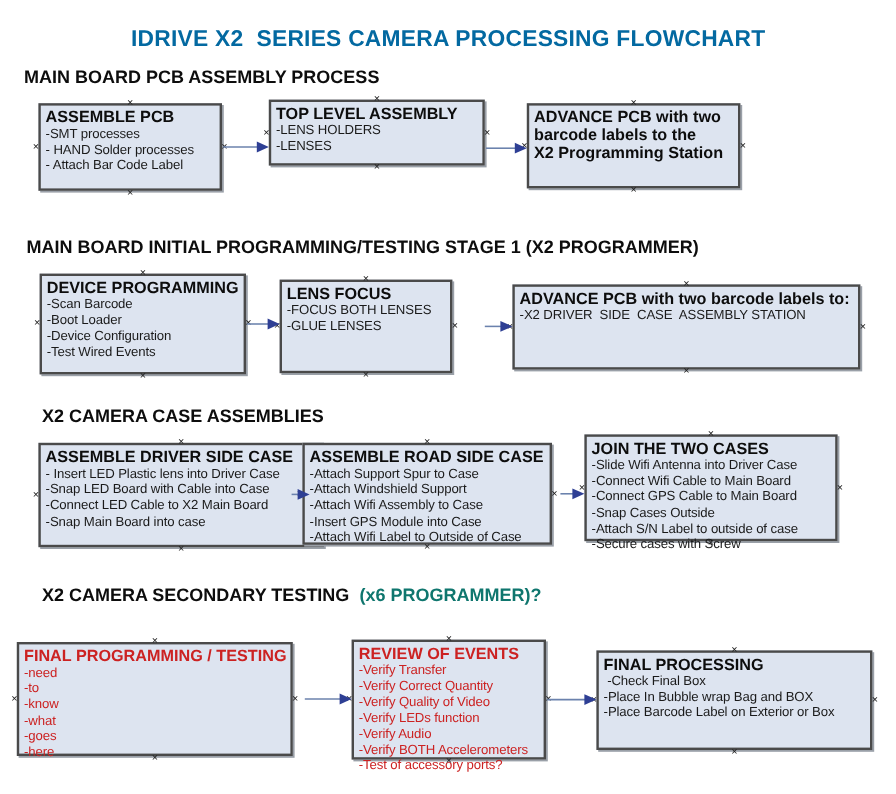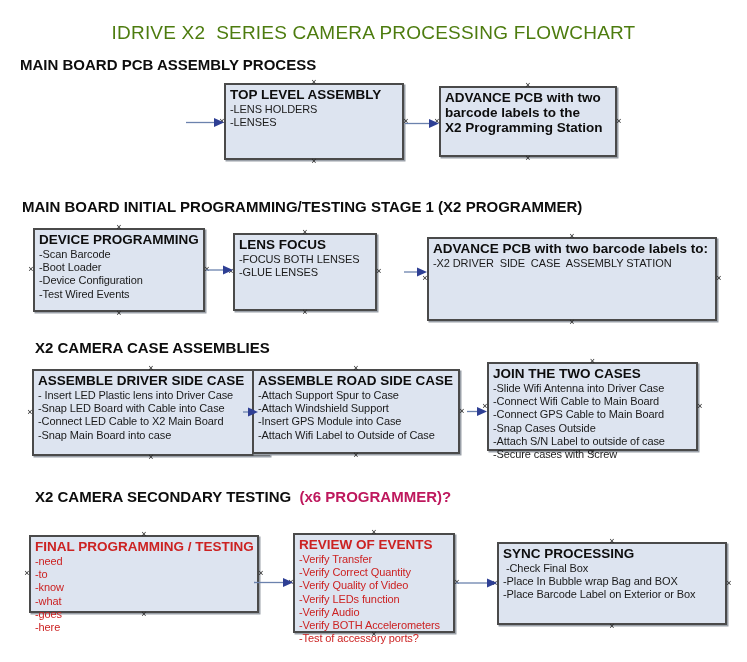--- a/index.html
+++ b/index.html
@@ -2,26 +2,26 @@
 <html><head>
 <meta charset="utf-8">
 <style>
   html,body{margin:0;padding:0;background:#fff;}
   #canvas{
     position:relative;width:747px;height:662px;background:#ffffff;overflow:hidden;
     font-family:"Liberation Sans","DejaVu Sans",sans-serif;color:#111;
   }
   .page-title{
     position:absolute;top:22px;left:0;right:0;text-align:center;
-    font-size:19px;font-weight:normal;letter-spacing:.2px;white-space:pre;color:#4d7c0f;
+    font-size:19px;font-weight:bold;letter-spacing:.2px;white-space:pre;color:#0369a1;
   }
   .sec-heading{
     position:absolute;font-size:15px;font-weight:bold;white-space:pre;color:#0d0d0d;
   }
-  .sec-heading .red-part{color:#be185d;}
+  .sec-heading .red-part{color:#0f766e;}
   .box{
     position:absolute;background:#dde4f0;border:2px solid #4a4a4a;
     box-shadow:1.5px 1.5px 0 #9aa0a8;box-sizing:border-box;
     padding:2px 2px 0 4px;
   }
   .box-title{
     font-size:13.5px;font-weight:bold;line-height:15px;white-space:pre-line;color:#0d0d0d;
     margin-bottom:1px;
   }
   .box-item{
@@ -45,22 +45,32 @@
 
 <div id="canvas">
 
   <div class="page-title">IDRIVE X2  SERIES CAMERA PROCESSING FLOWCHART</div>
 
   <div class="sec-heading" style="left:20px;top:56px">MAIN BOARD PCB ASSEMBLY PROCESS</div>
   <div class="sec-heading" style="left:22px;top:198px">MAIN BOARD INITIAL PROGRAMMING/TESTING STAGE 1 (X2 PROGRAMMER)</div>
   <div class="sec-heading" style="left:35px;top:339px">X2 CAMERA CASE ASSEMBLIES</div>
   <div class="sec-heading" style="left:35px;top:488px"><span>X2 CAMERA SECONDARY TESTING</span><span class="red-part">  (x6 PROGRAMMER)?</span></div>
 
-
-  <div class="box" style="left:224px;top:83px;width:180px;height:77px">
+  <div class="box" style="left:32px;top:86px;width:153px;height:73px">
+    <i class="cp cp-t"></i>
+    <i class="cp cp-b"></i>
+    <i class="cp cp-l"></i>
+    <i class="cp cp-r"></i>
+    <div class="box-title">ASSEMBLE PCB</div>
+    <div class="box-item">-SMT processes</div>
+    <div class="box-item">- HAND Solder processes</div>
+    <div class="box-item">- Attach Bar Code Label</div>
+  </div>
+
+  <div class="box" style="left:224px;top:83px;width:180px;height:55px">
     <i class="cp cp-t"></i>
     <i class="cp cp-b"></i>
     <i class="cp cp-l"></i>
     <i class="cp cp-r"></i>
     <div class="box-title">TOP LEVEL ASSEMBLY</div>
     <div class="box-item">-LENS HOLDERS</div>
     <div class="box-item">-LENSES</div>
   </div>
 
   <div class="box" style="left:439px;top:86px;width:178px;height:71px">
@@ -88,21 +98,21 @@
   <div class="box" style="left:233px;top:233px;width:144px;height:78px">
     <i class="cp cp-t"></i>
     <i class="cp cp-b"></i>
     <i class="cp cp-l"></i>
     <i class="cp cp-r"></i>
     <div class="box-title">LENS FOCUS</div>
     <div class="box-item">-FOCUS BOTH LENSES</div>
     <div class="box-item">-GLUE LENSES</div>
   </div>
 
-  <div class="box" style="left:427px;top:237px;width:290px;height:84px">
+  <div class="box" style="left:427px;top:237px;width:290px;height:71px">
     <i class="cp cp-t"></i>
     <i class="cp cp-b"></i>
     <i class="cp cp-l"></i>
     <i class="cp cp-r"></i>
     <div class="box-title">ADVANCE PCB with two barcode labels to:</div>
     <div class="box-item">-X2 DRIVER  SIDE  CASE  ASSEMBLY STATION</div>
   </div>
 
   <div class="box" style="left:32px;top:369px;width:238px;height:87px">
     <i class="cp cp-t"></i>
@@ -117,39 +127,40 @@
   </div>
 
   <div class="box" style="left:252px;top:369px;width:208px;height:85px">
     <i class="cp cp-t"></i>
     <i class="cp cp-b"></i>
     <i class="cp cp-l"></i>
     <i class="cp cp-r"></i>
     <div class="box-title">ASSEMBLE ROAD SIDE CASE</div>
     <div class="box-item">-Attach Support Spur to Case</div>
     <div class="box-item">-Attach Windshield Support</div>
+    <div class="box-item">-Attach Wifi Assembly to Case</div>
     <div class="box-item">-Insert GPS Module into Case</div>
     <div class="box-item">-Attach Wifi Label to Outside of Case</div>
   </div>
 
   <div class="box" style="left:487px;top:362px;width:211px;height:89px">
     <i class="cp cp-t"></i>
     <i class="cp cp-b"></i>
     <i class="cp cp-l"></i>
     <i class="cp cp-r"></i>
     <div class="box-title">JOIN THE TWO CASES</div>
     <div class="box-item">-Slide Wifi Antenna into Driver Case</div>
     <div class="box-item">-Connect Wifi Cable to Main Board</div>
     <div class="box-item">-Connect GPS Cable to Main Board</div>
     <div class="box-item">-Snap Cases Outside</div>
     <div class="box-item">-Attach S/N Label to outside of case</div>
     <div class="box-item">-Secure cases with Screw</div>
   </div>
 
-  <div class="box red-text" style="left:29px;top:535px;width:230px;height:78px">
+  <div class="box red-text" style="left:14px;top:535px;width:230px;height:95px">
     <i class="cp cp-t"></i>
     <i class="cp cp-b"></i>
     <i class="cp cp-l"></i>
     <i class="cp cp-r"></i>
     <div class="box-title">FINAL PROGRAMMING / TESTING</div>
     <div class="box-item">-need</div>
     <div class="box-item">-to</div>
     <div class="box-item">-know</div>
     <div class="box-item">-what</div>
     <div class="box-item">-goes</div>
@@ -169,21 +180,21 @@
     <div class="box-item">-Verify Audio</div>
     <div class="box-item">-Verify BOTH Accelerometers</div>
     <div class="box-item">-Test of accessory ports?</div>
   </div>
 
   <div class="box" style="left:497px;top:542px;width:230px;height:83px">
     <i class="cp cp-t"></i>
     <i class="cp cp-b"></i>
     <i class="cp cp-l"></i>
     <i class="cp cp-r"></i>
-    <div class="box-title">SYNC PROCESSING</div>
+    <div class="box-title">FINAL PROCESSING</div>
     <div class="box-item"> -Check Final Box</div>
     <div class="box-item">-Place In Bubble wrap Bag and BOX</div>
     <div class="box-item">-Place Barcode Label on Exterior or Box</div>
   </div>
 
   <svg class="connectors" width="747" height="662">
     <g>
       <line x1="186" y1="122.5" x2="215" y2="122.5" stroke="#6b82ad" stroke-width="1.3"></line>
       <polygon points="224,122.5 214,118 214,127" fill="#2e3f94"></polygon>
     </g>

